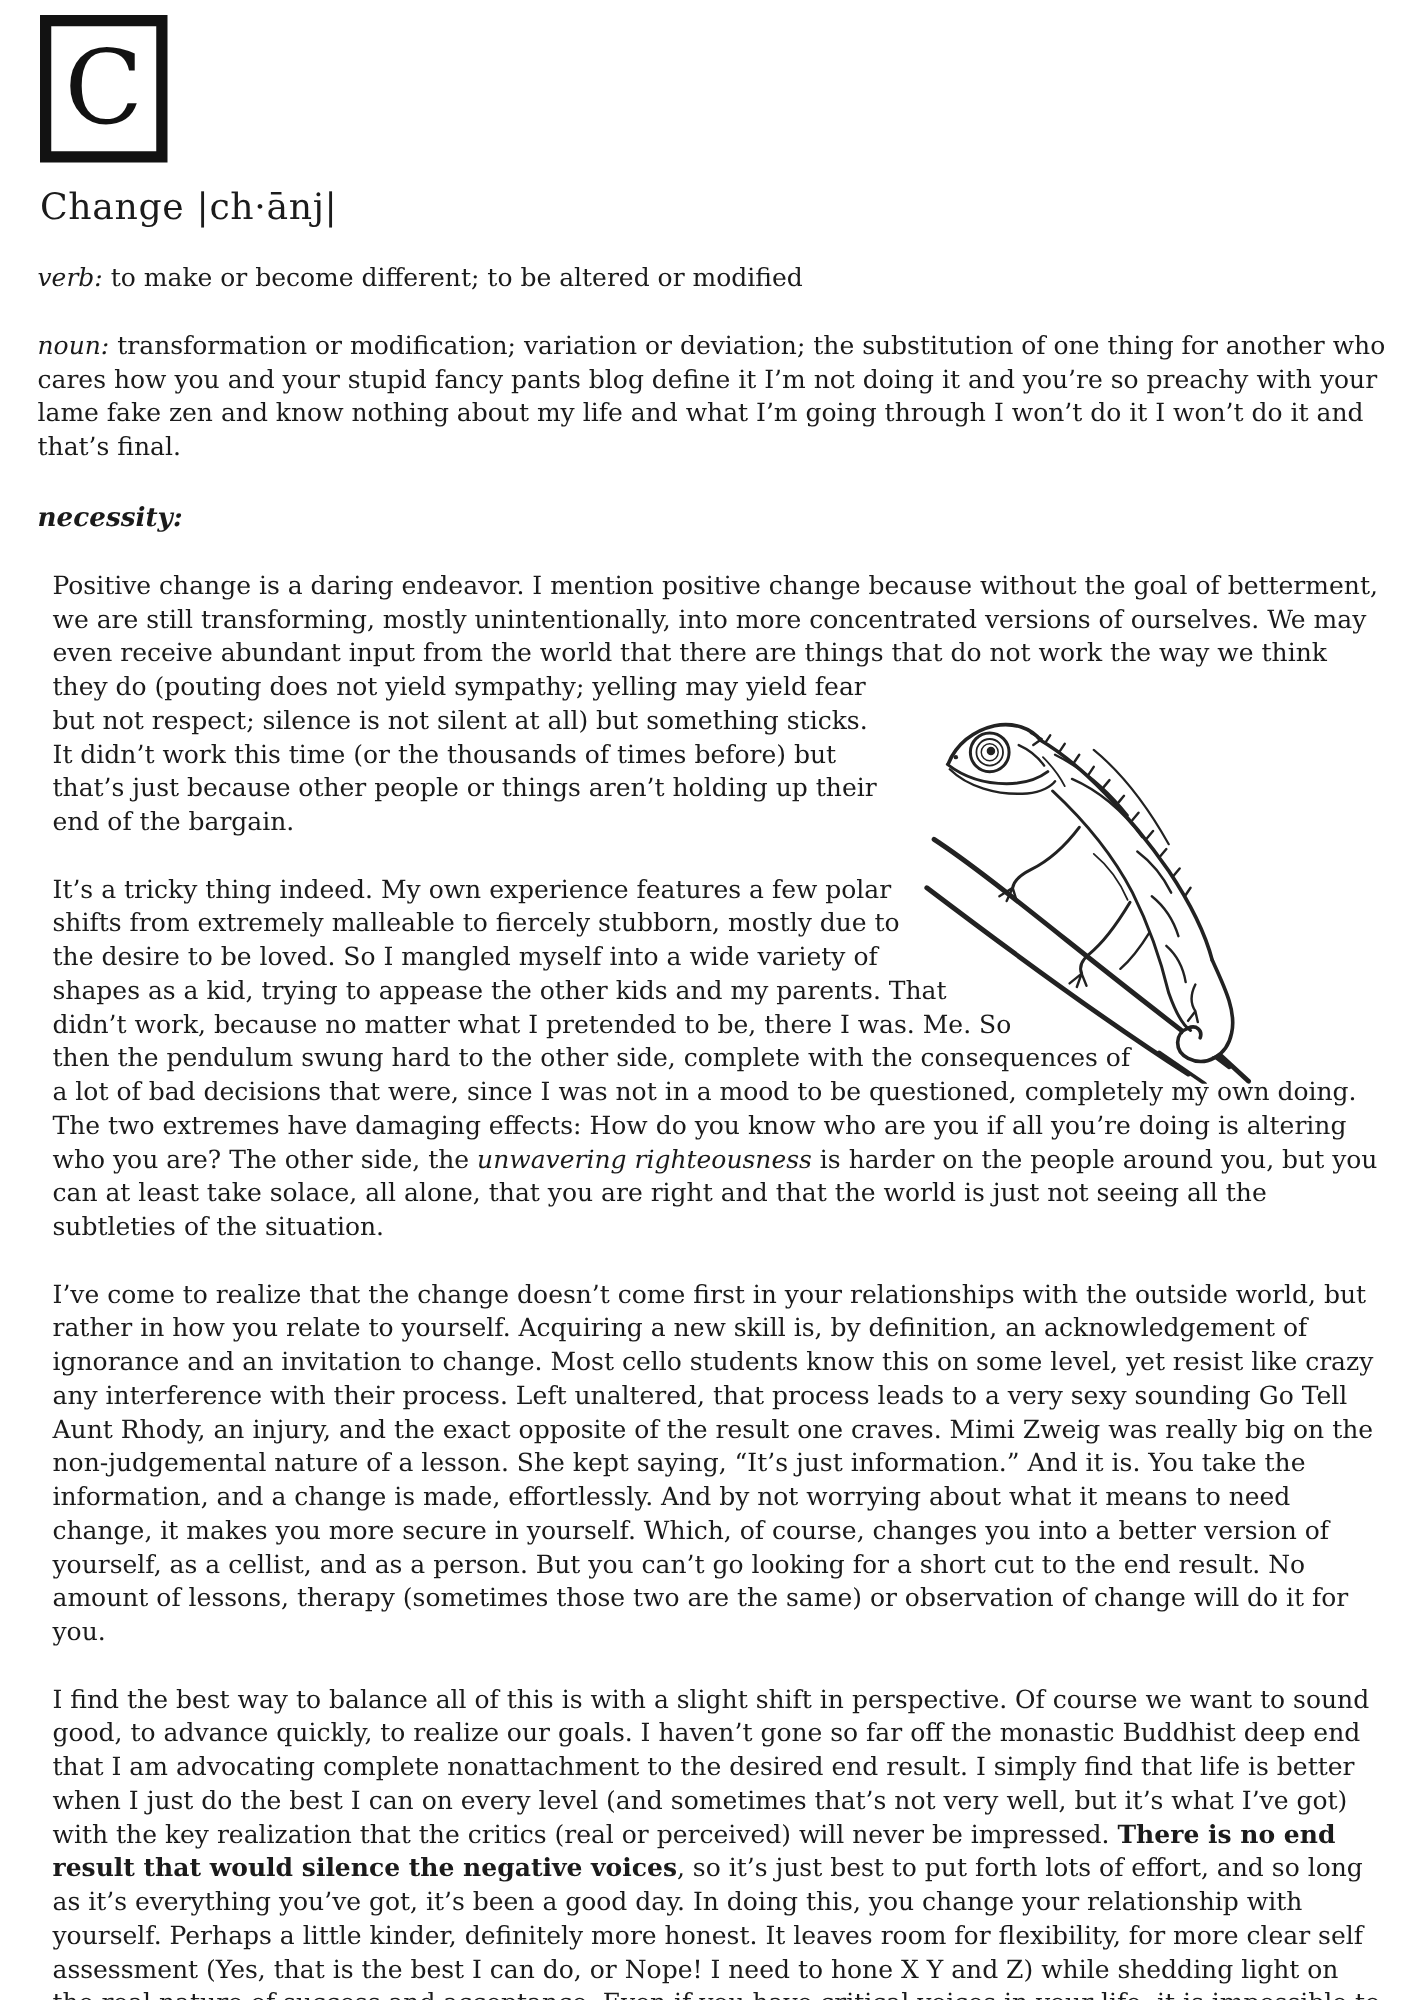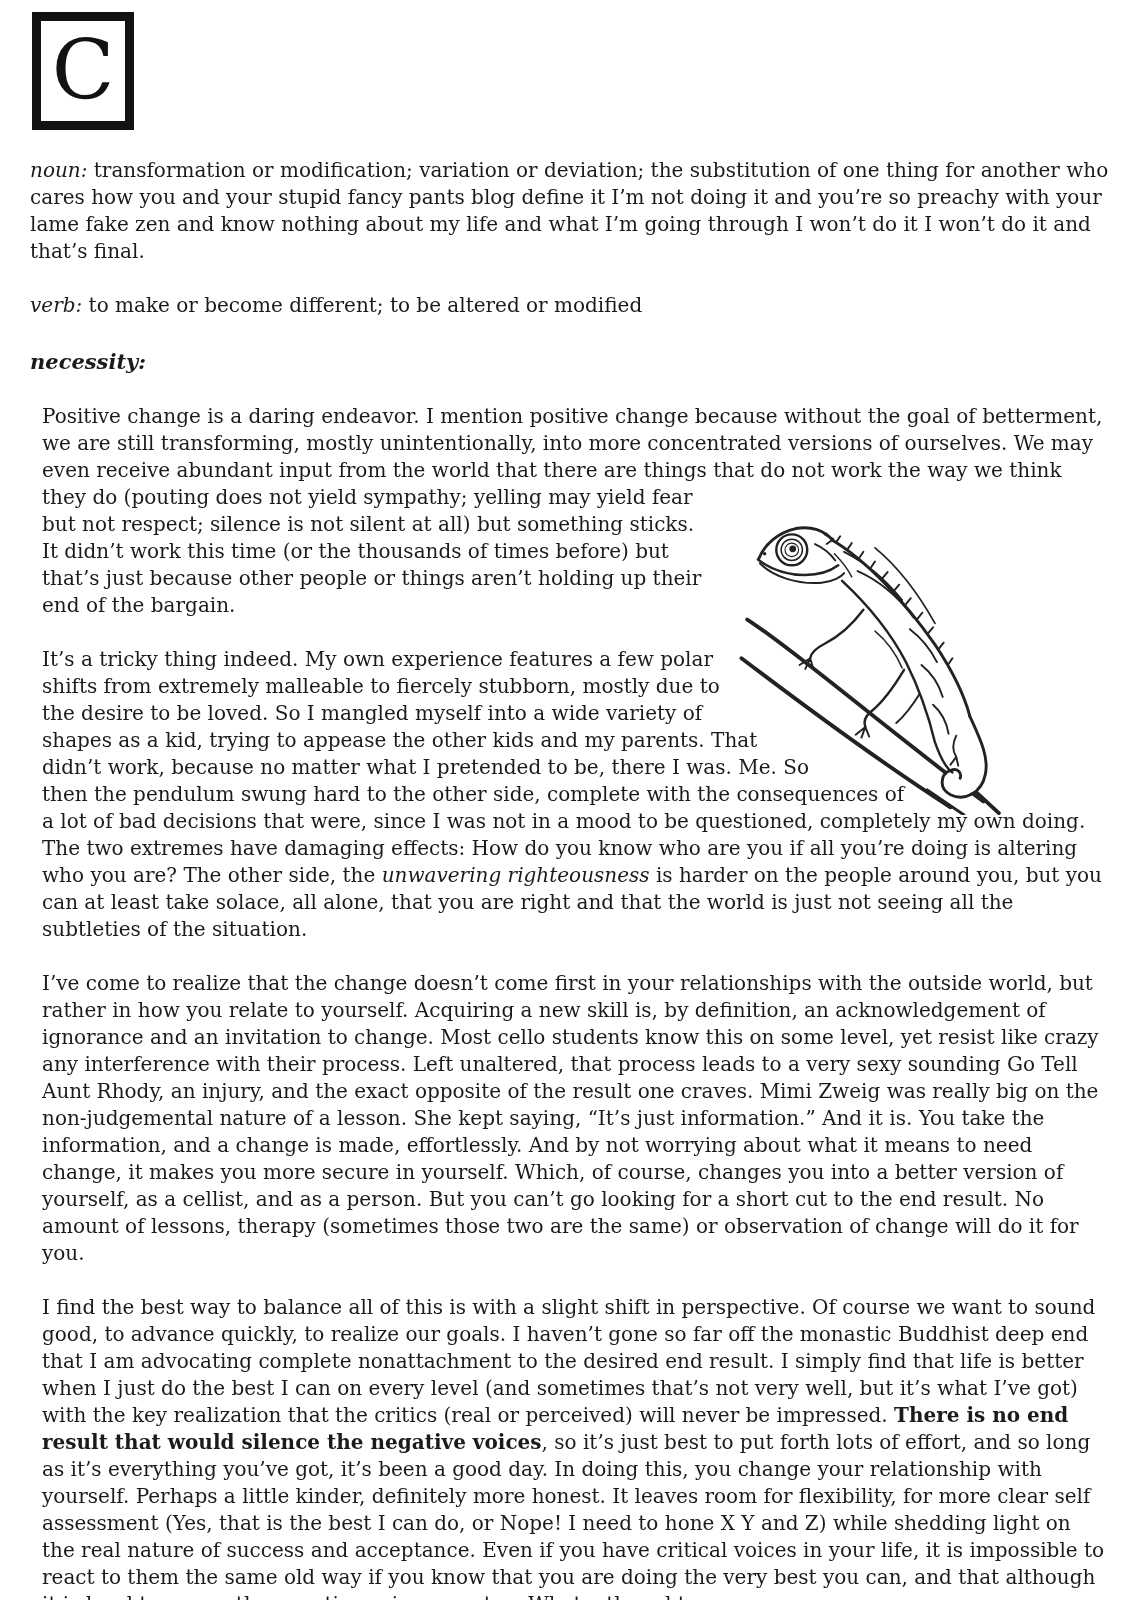--- a/index.html
+++ b/index.html
@@ -45,25 +45,26 @@
 </style>
 </head>
 <body>
 
 <div class="page">
 
   <header>
     <div class="letter-box">
       <span class="letter">C</span>
     </div>
+    <h1 class="title">Change |ch·ānj|</h1>
   </header>
 
+  <p class="def"><span class="it">verb:</span><span> to make or become different; to be altered or modified</span></p>
+
   <p class="def"><span class="it">noun:</span><span> transformation or modification; variation or deviation; the substitution of one thing for another who cares how you and your stupid fancy pants blog define it I’m not doing it and you’re so preachy with your lame fake zen and know nothing about my life and what I’m going through I won’t do it I won’t do it and that’s final.</span></p>
-
-  <p class="def"><span class="it">verb:</span><span> to make or become different; to be altered or modified</span></p>
 
   <h2 class="necessity">necessity:</h2>
 
   <section class="article">
     <div class="illustration-float">
       <svg viewBox="0 0 300 310" xmlns="http://www.w3.org/2000/svg">
 
         <g stroke="#222" fill="none" stroke-linecap="round">
           <path d="M 18,108 C 70,142 150,212 262,296" stroke-width="4"></path>
           <path d="M 12,148 C 70,192 150,252 228,302" stroke-width="4"></path>

